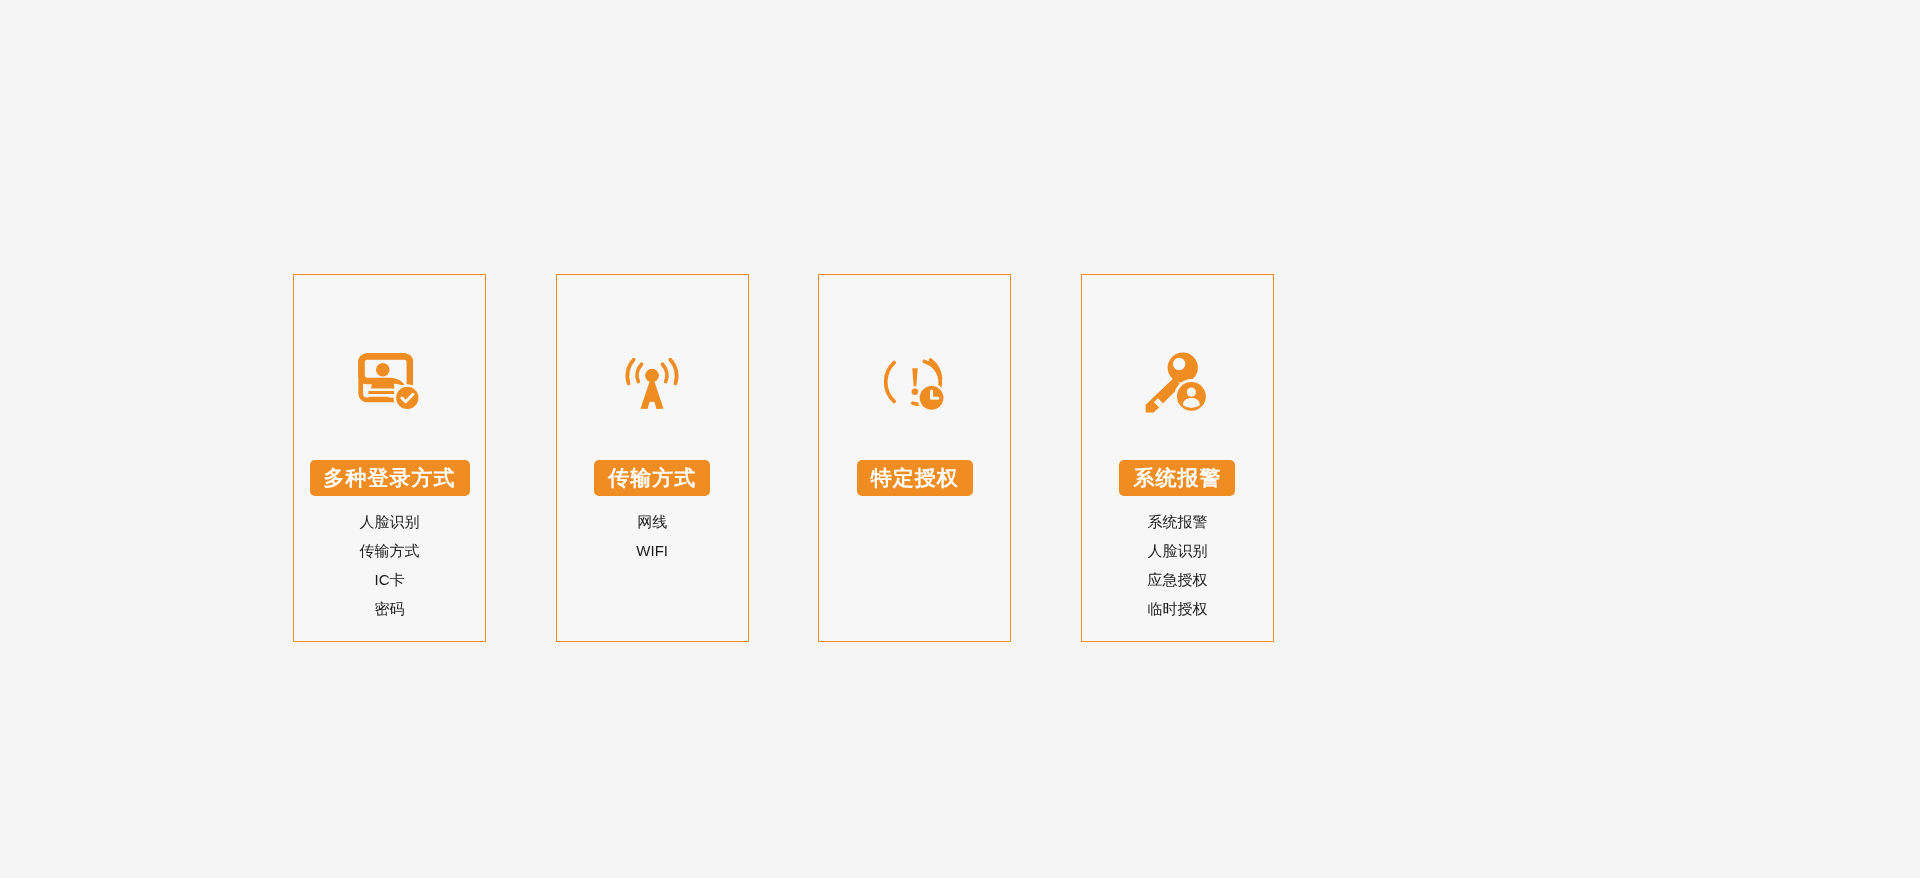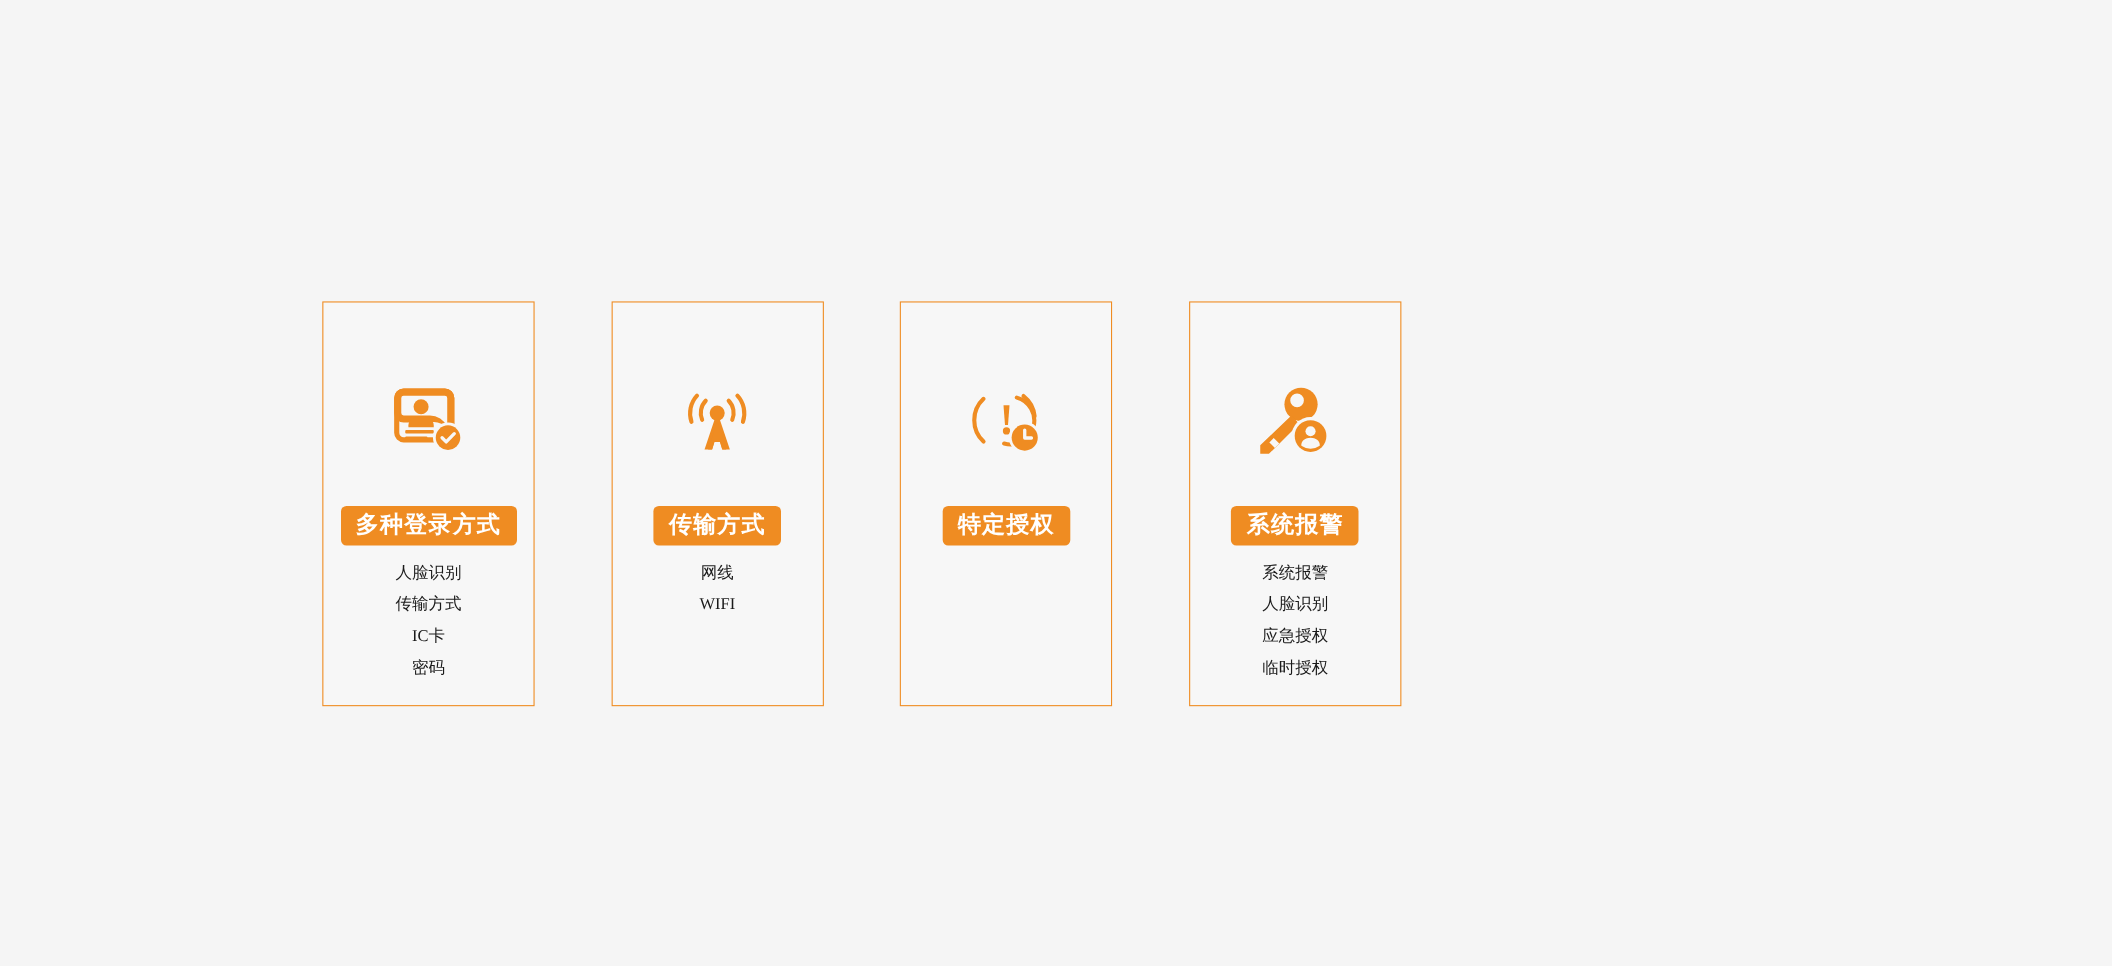--- a/index.html
+++ b/index.html
@@ -93,21 +93,20 @@
     width: 100%;
     display: flex;
     flex-direction: column;
     align-items: center;
   }
   .list-item {
     font-size: 15px;
     color: #1a1a1a;
     line-height: 29px;
     white-space: nowrap;
-    font-family: Liberation Serif, serif;
   }
 </style>
 </head>
 <body>
 
 <div id="board">
 
   <div class="card-strip">
 
     <div class="card">

